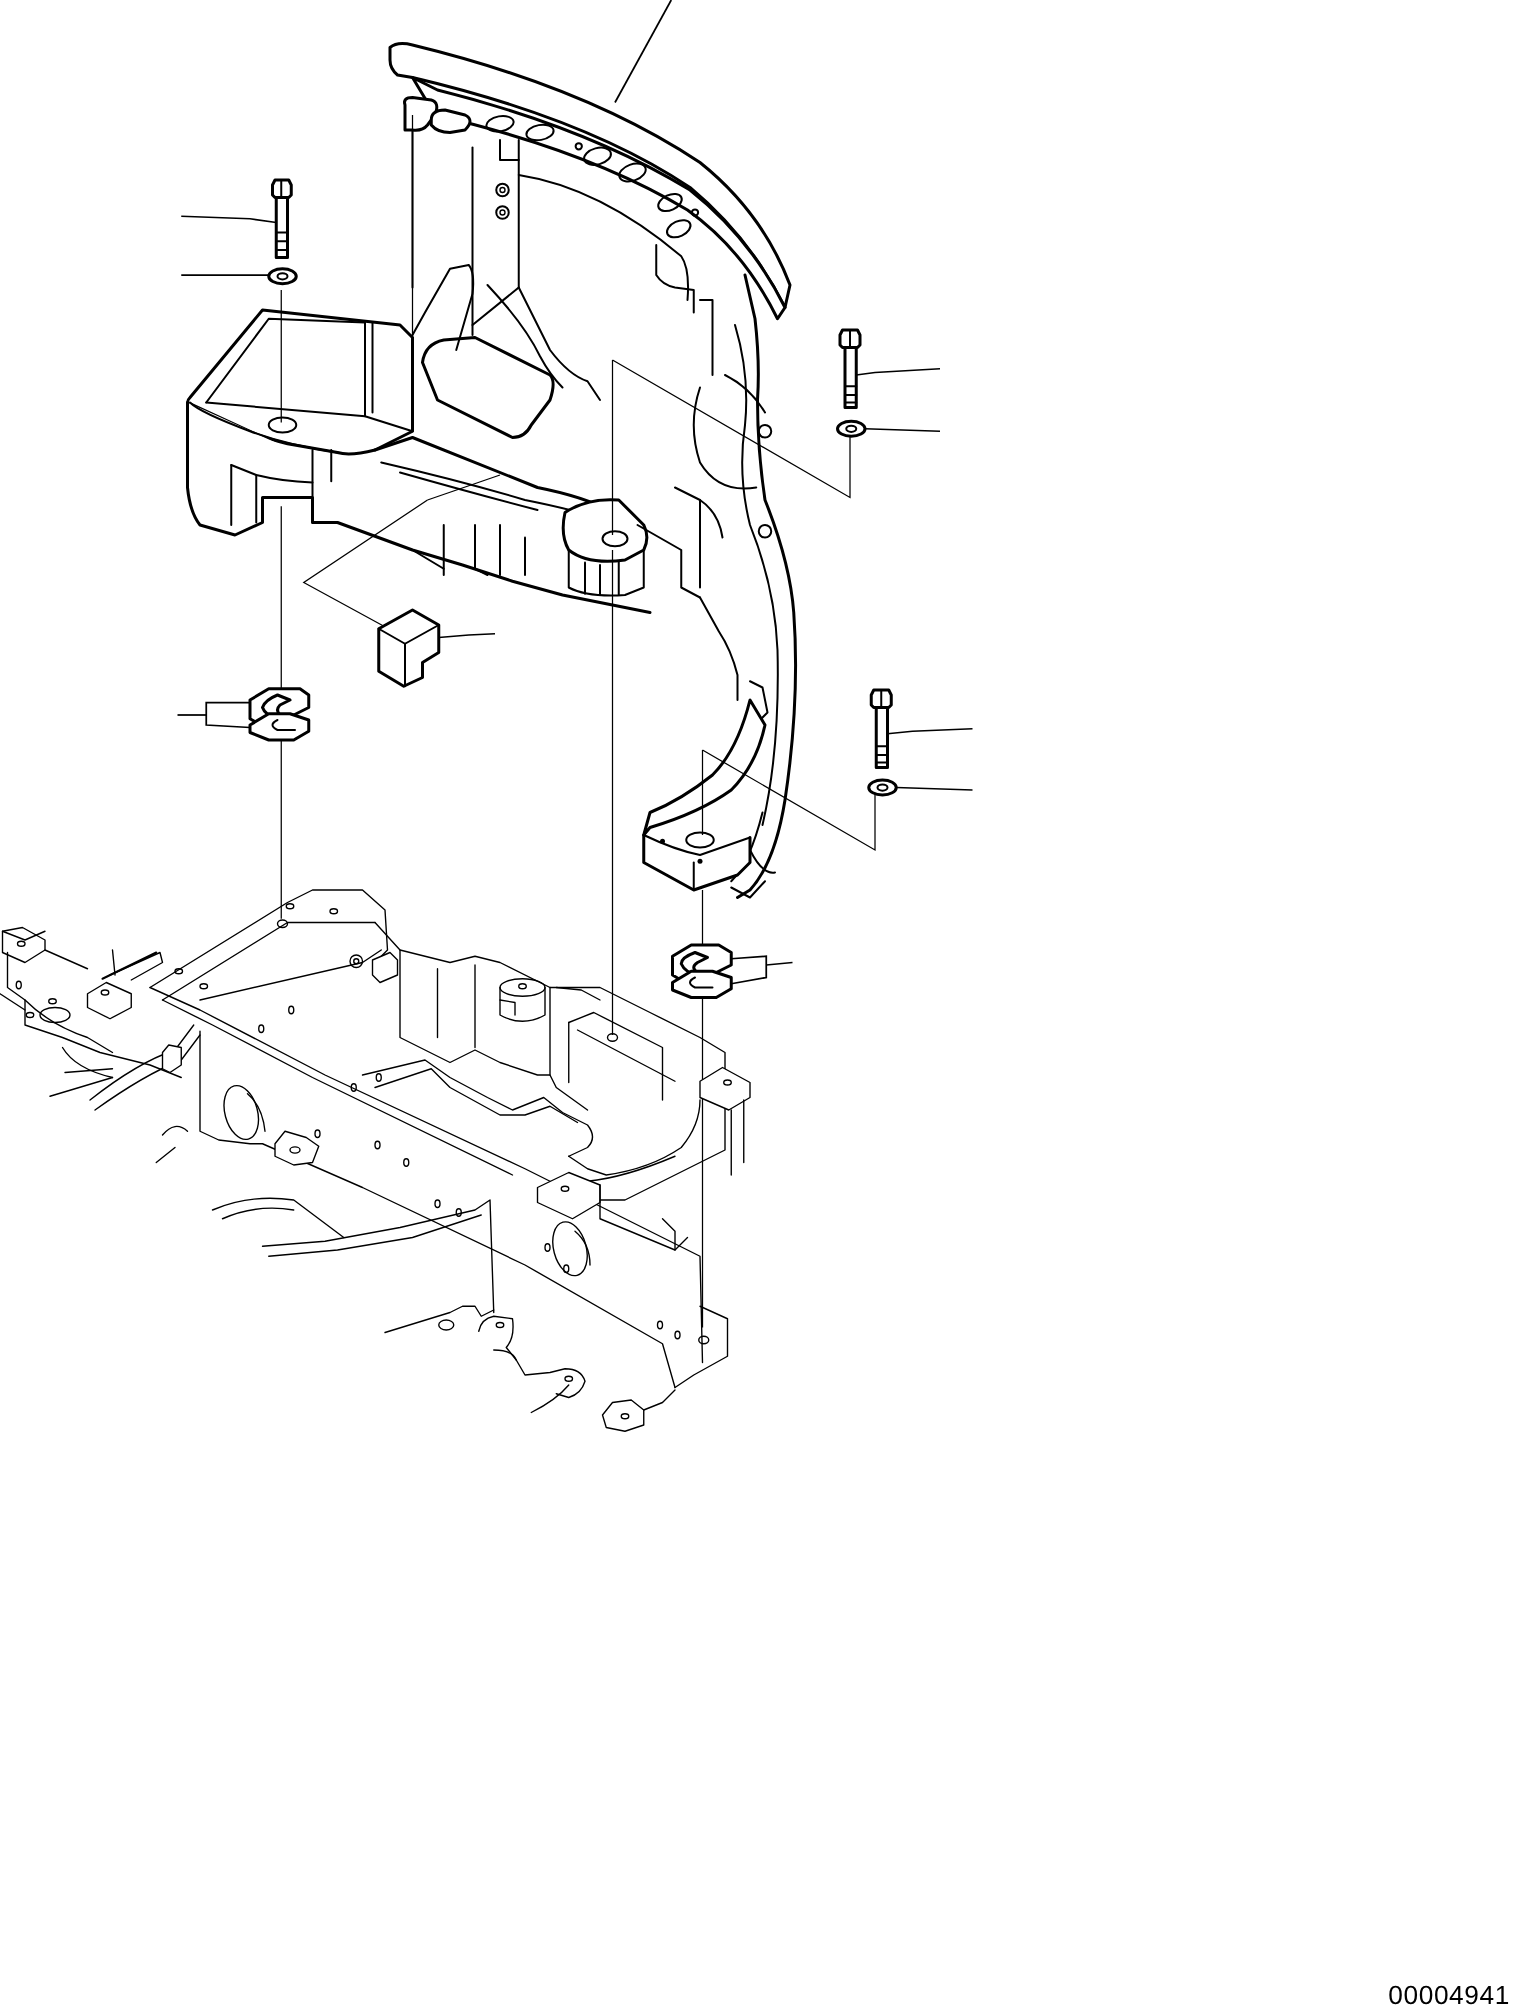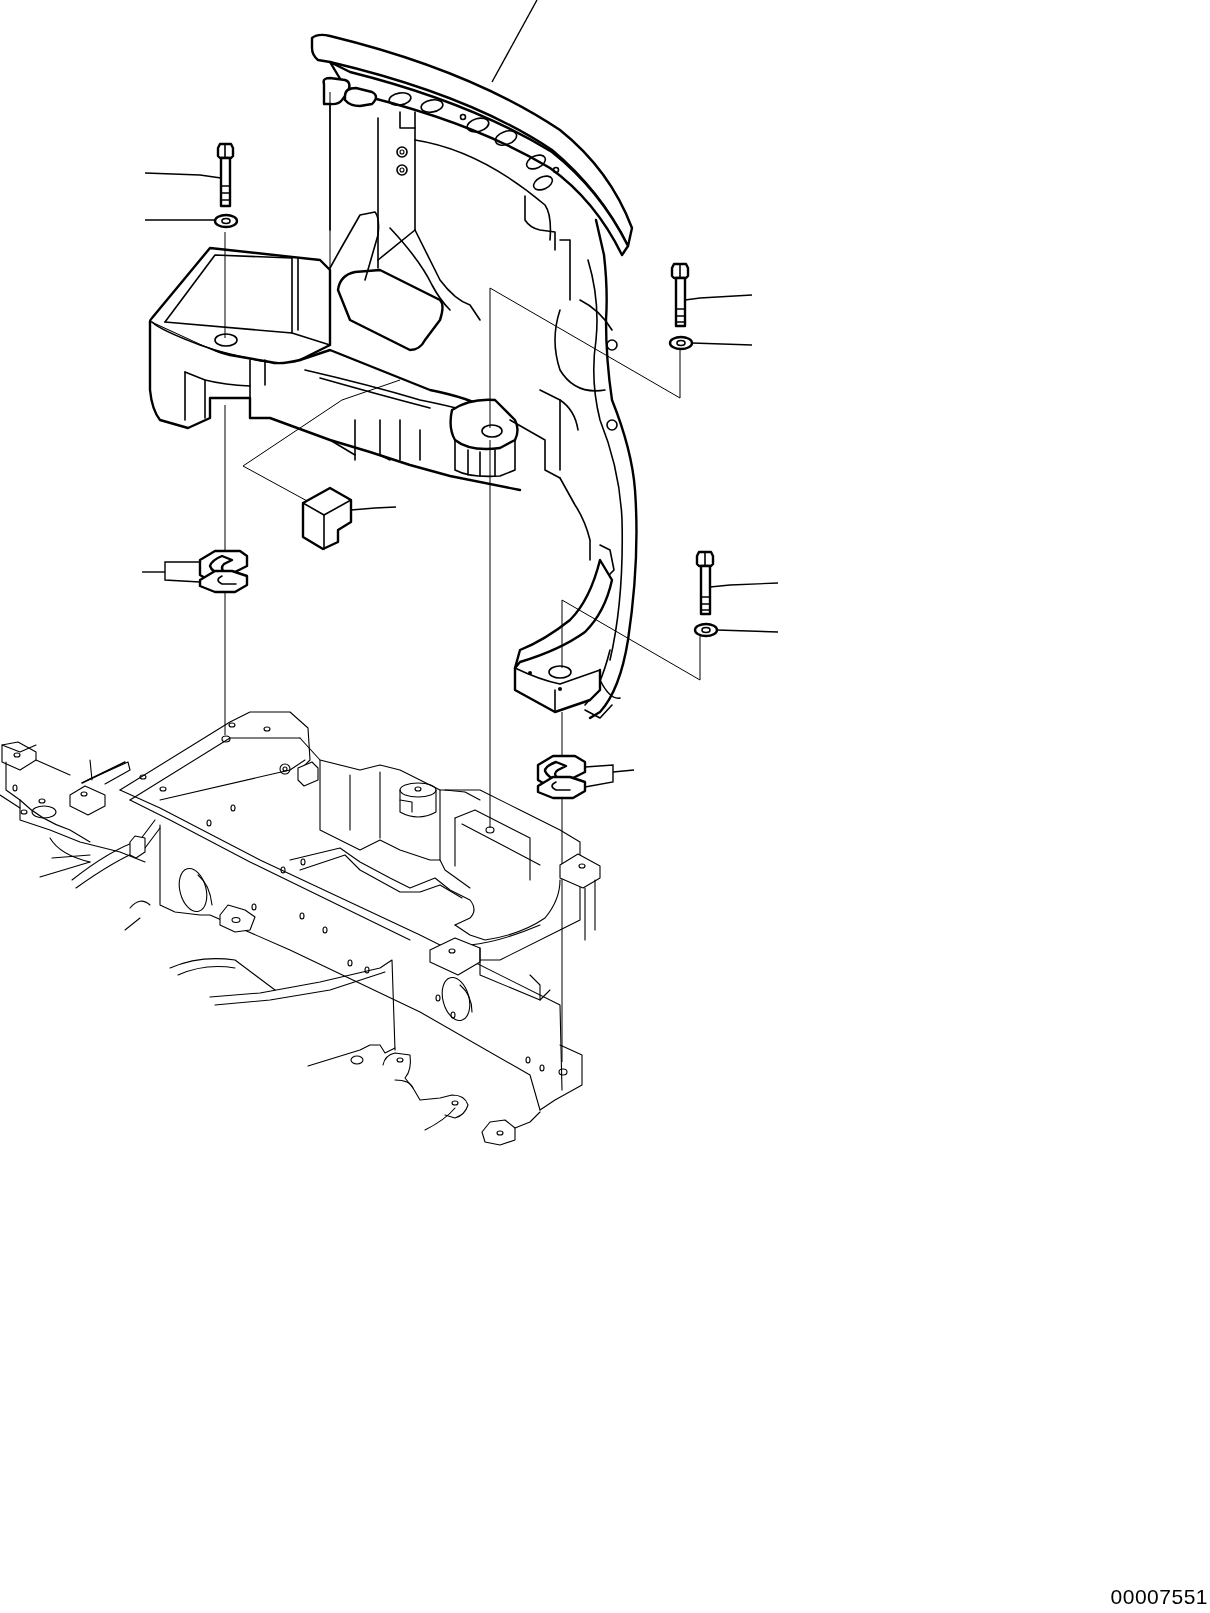--- a/index.html
+++ b/index.html
@@ -306,13 +306,13 @@
     <ellipse class="thin" cx="400" cy="1060" rx="3" ry="2"></ellipse>
     <path class="thin" d="M395,1080 Q410,1080 413,1088 L420,1100 L440,1098 L452,1095 Q465,1095 468,1105 Q465,1115 455,1118 L445,1115"></path>
     <ellipse class="thin" cx="455" cy="1103" rx="3" ry="2"></ellipse>
     <path class="thin" d="M425,1130 Q445,1120 455,1108"></path>
     <path class="thin fillw" d="M482,1132 L490,1122 L505,1120 L515,1128 L515,1140 L500,1145 L485,1142 Z"></path>
     <ellipse class="thin" cx="500" cy="1133" rx="3" ry="2"></ellipse>
     <path class="thin" d="M515,1128 L530,1122 L540,1112"></path>
   </g>
 </svg>
 
-<div id="drawing-number">00007551</div>
+<div id="drawing-number">00004941</div>
 
 </body></html>

